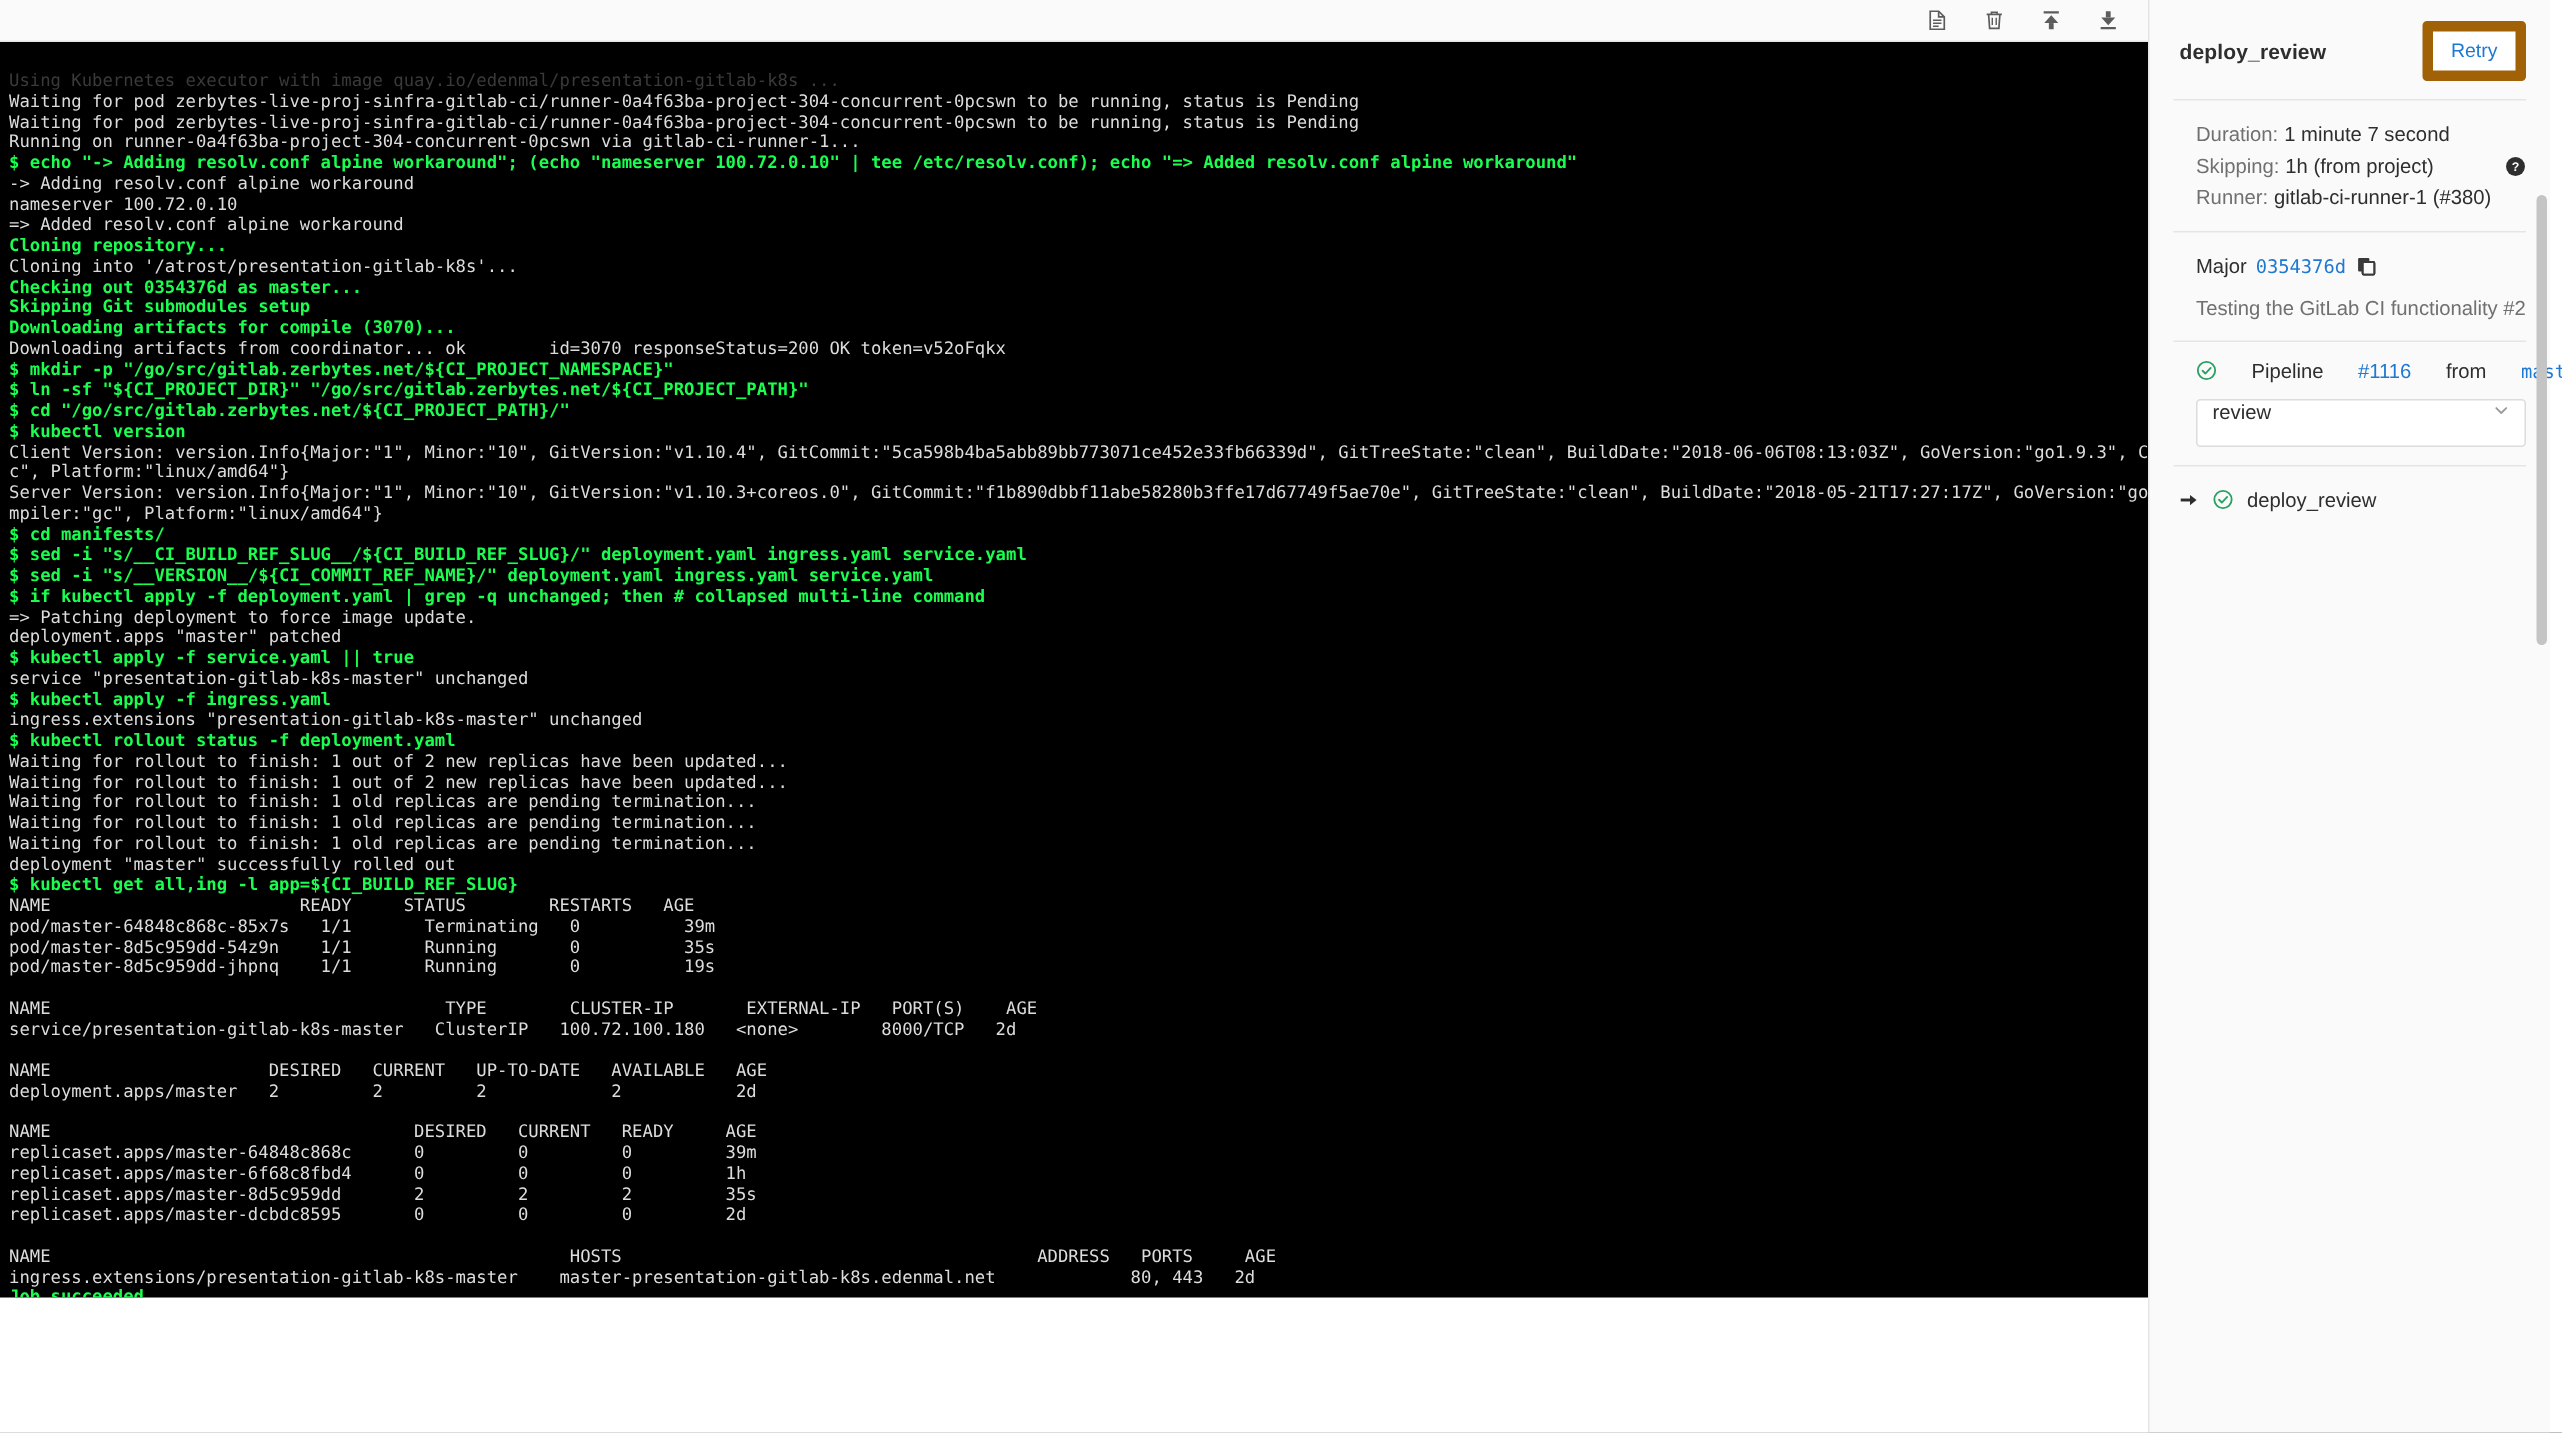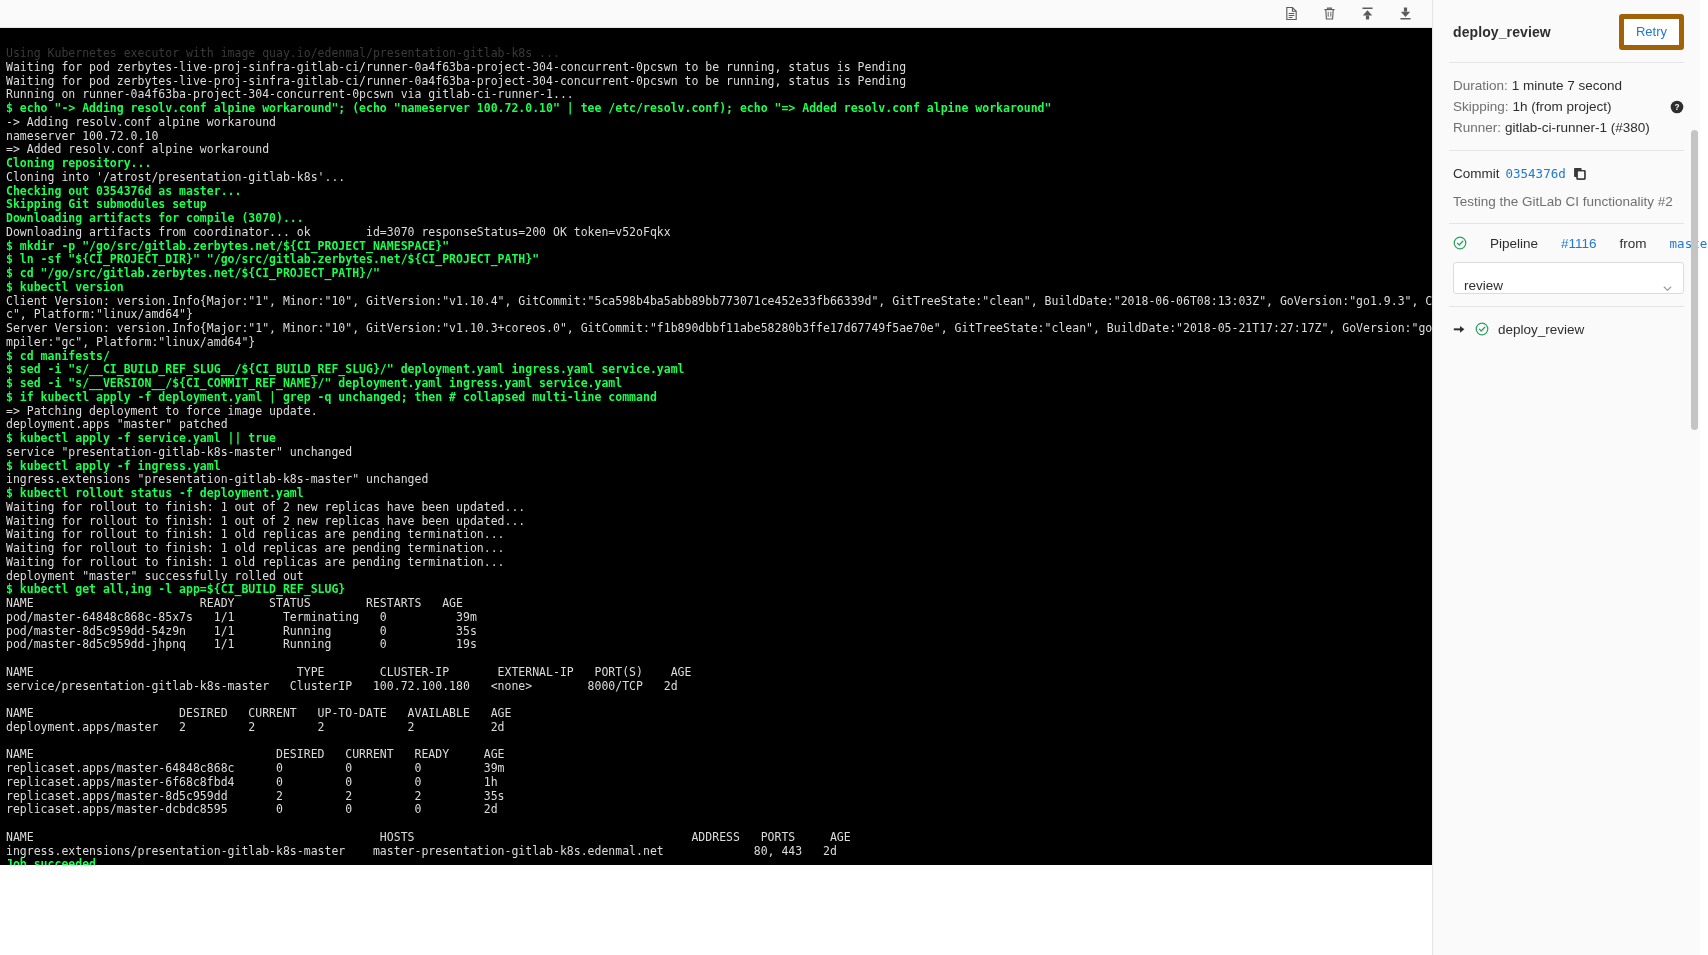--- a/index.html
+++ b/index.html
@@ -90,38 +90,38 @@
     justify-content: space-between;
     padding: 14px 16px 12px 20px;
   }
   .sb-title {
     font-size: 14px;
     font-weight: bold;
     color: #2e2e2e;
     letter-spacing: 0.1px;
   }
   .retry-btn {
-    border: 5px solid #a16207;
+    border: 7px solid #a16207;
     color: #1f78d1;
     background: #fff;
     border-radius: 3px;
     font-size: 13px;
     padding: 5px 12px;
     cursor: pointer;
     font-family: "Liberation Sans", sans-serif;
     line-height: 1.2;
   }
 
   .sb-divider {
     height: 1px;
     background: #e5e5e5;
     margin: 0 16px;
   }
 
-  .sb-block { padding: 12px 16px 12px 20px; }
+  .sb-block { padding: 12px 16px 12px 31px; }
 
   .sb-row {
     font-size: 13.5px;
     color: #707070;
     line-height: 21px;
     display: flex;
     align-items: center;
     position: relative;
   }
   .sb-row .val { color: #2e2e2e; margin-left: 4px; }
@@ -171,21 +171,21 @@
     cursor: pointer;
   }
 
   .stage-select {
     width: 100%;
     height: 32px;
     border: 1px solid #dcdcdc;
     border-radius: 3px;
     background: #fff;
     display: flex;
-    align-items: flex-end;
+    align-items: flex-start;
     justify-content: space-between;
     padding: 0 10px;
     font-size: 13.5px;
     color: #2e2e2e;
     cursor: pointer;
   }
   .chev { width: 11px; height: 11px; color: #9a9a9a; }
 
   .jobs-list { padding: 11px 16px 0 20px; }
   .job-item {
@@ -281,21 +281,21 @@
       <div class="sb-row">
         <span>Runner:</span>
         <span class="val">gitlab-ci-runner-1 (#380)</span>
       </div>
     </div>
 
     <div class="sb-divider"></div>
 
     <div class="sb-block">
       <div class="commit-row">
-        <span>Commit</span>
+        <span>Major</span>
         <span class="commit-sha">0354376d</span>
         <span class="copy-icon">
           <svg viewBox="0 0 16 16" width="15" height="15" fill="none" stroke="currentColor" stroke-width="1.3">
             <rect x="2.2" y="2.2" width="8" height="9.6" rx="0.8" fill="currentColor" stroke="none"></rect>
             <rect x="5.4" y="5" width="8.4" height="9" rx="0.8" fill="#fafafa"></rect>
             <rect x="5.4" y="5" width="8.4" height="9" rx="0.8"></rect>
           </svg>
         </span>
       </div>
       <div class="commit-msg">Testing the GitLab CI functionality #2</div>

